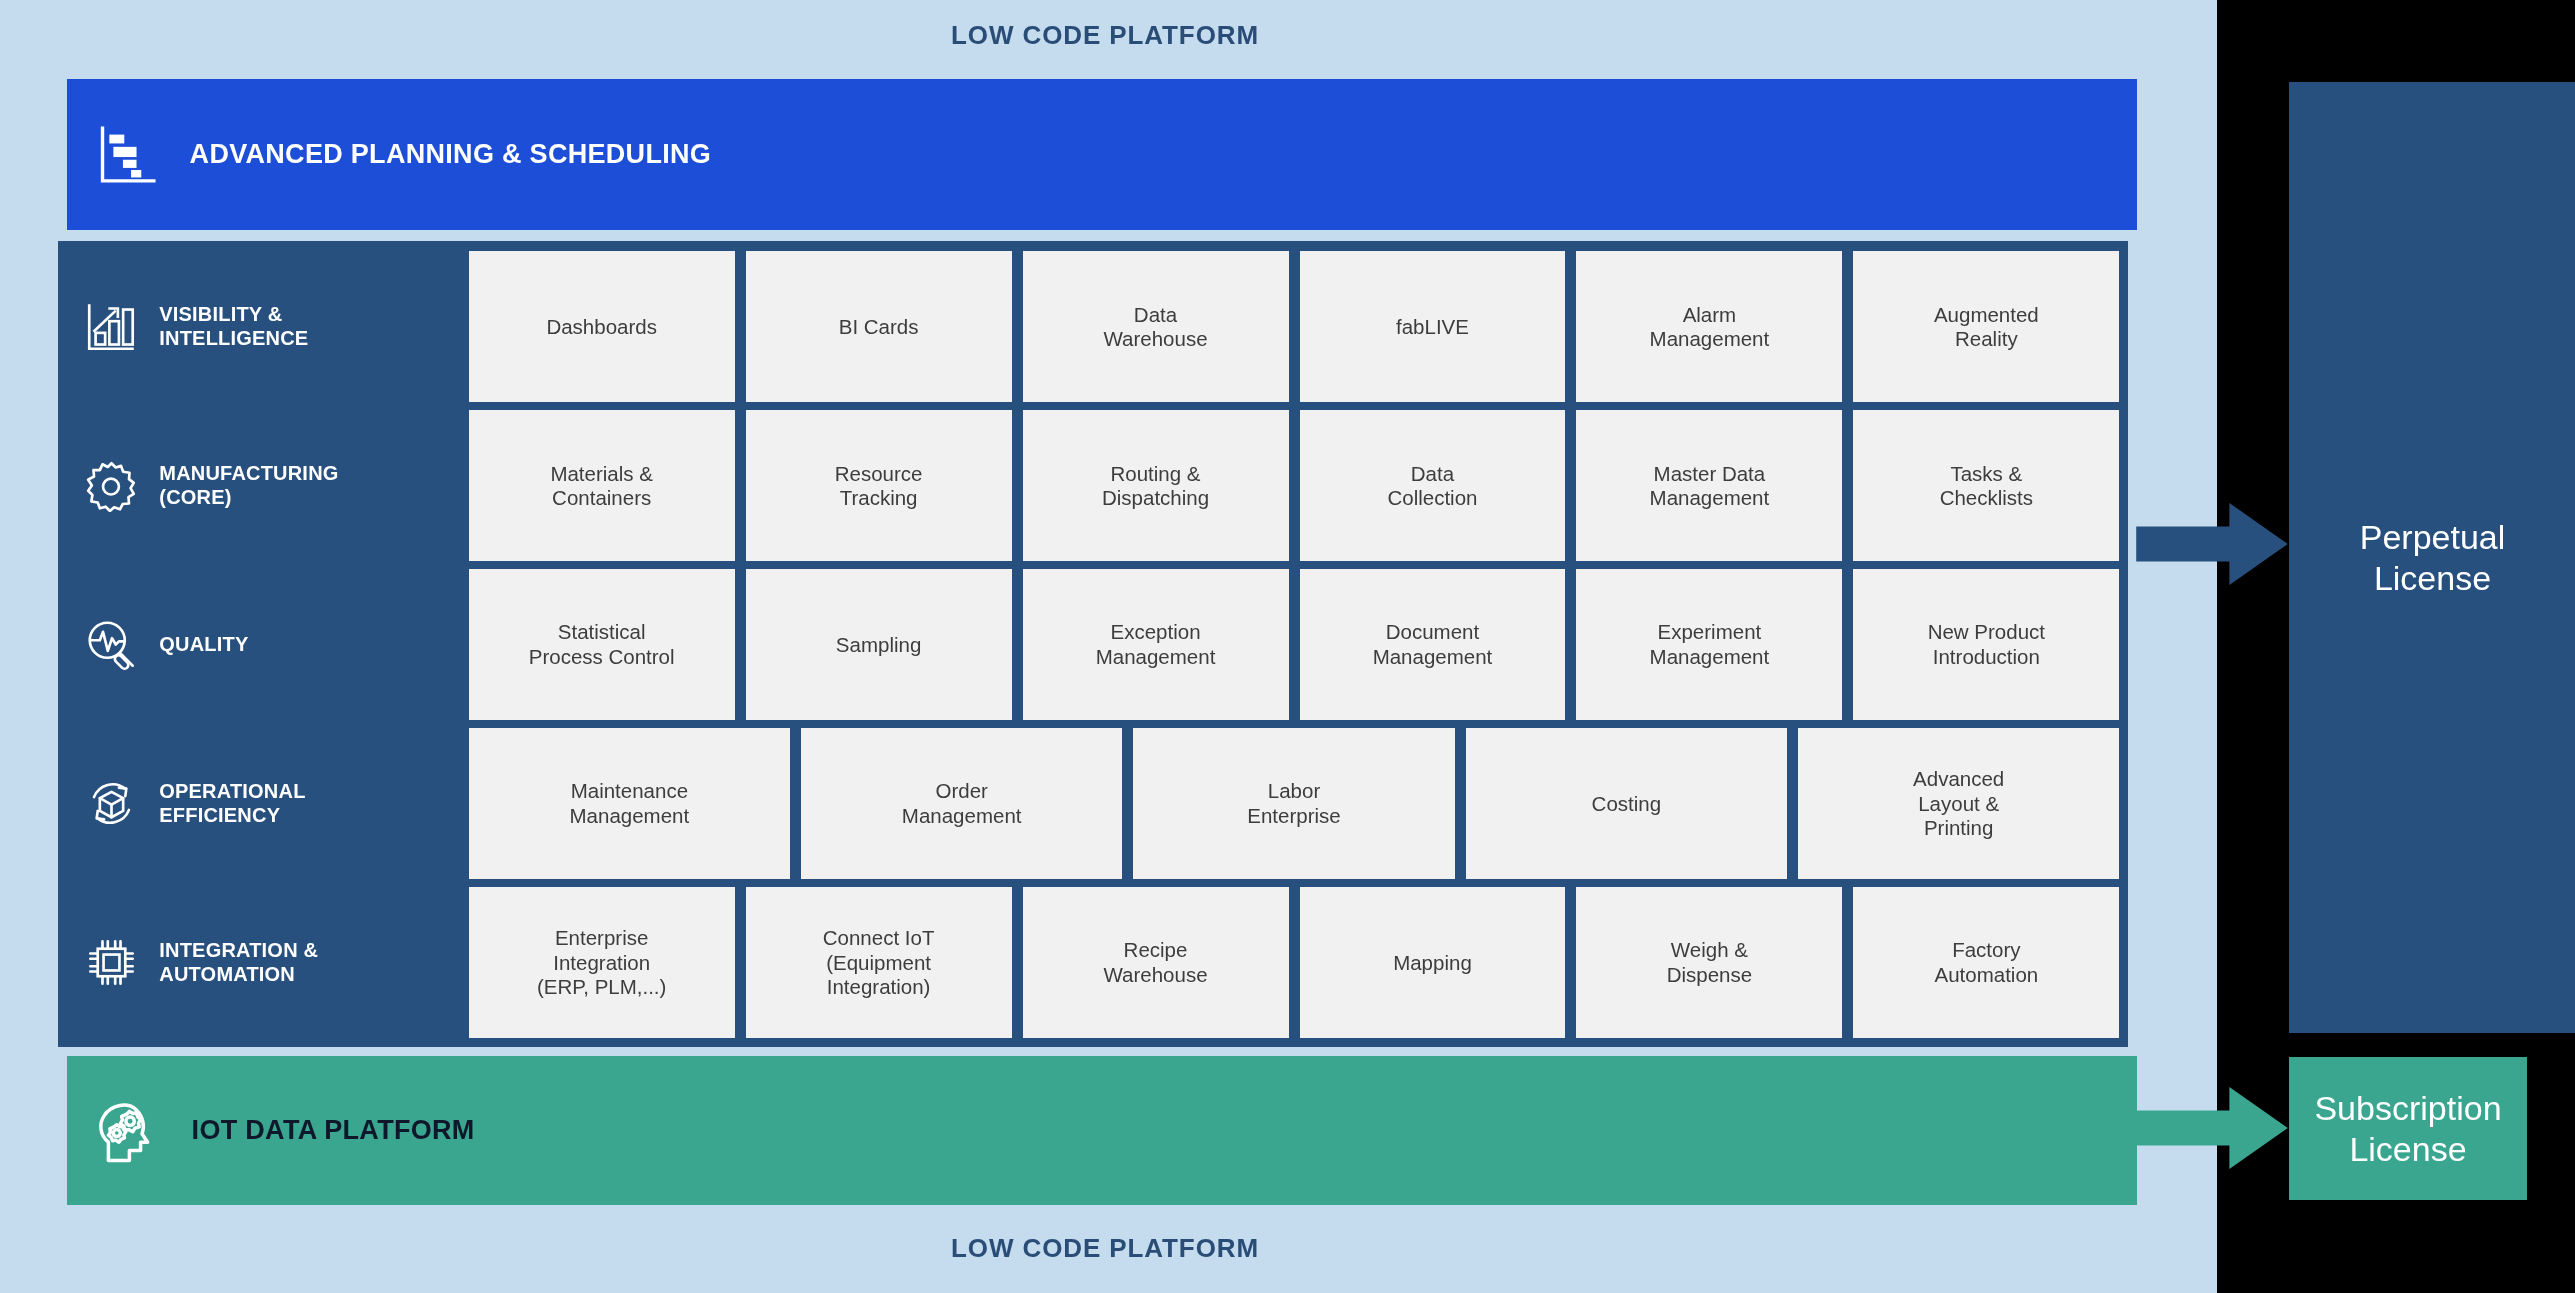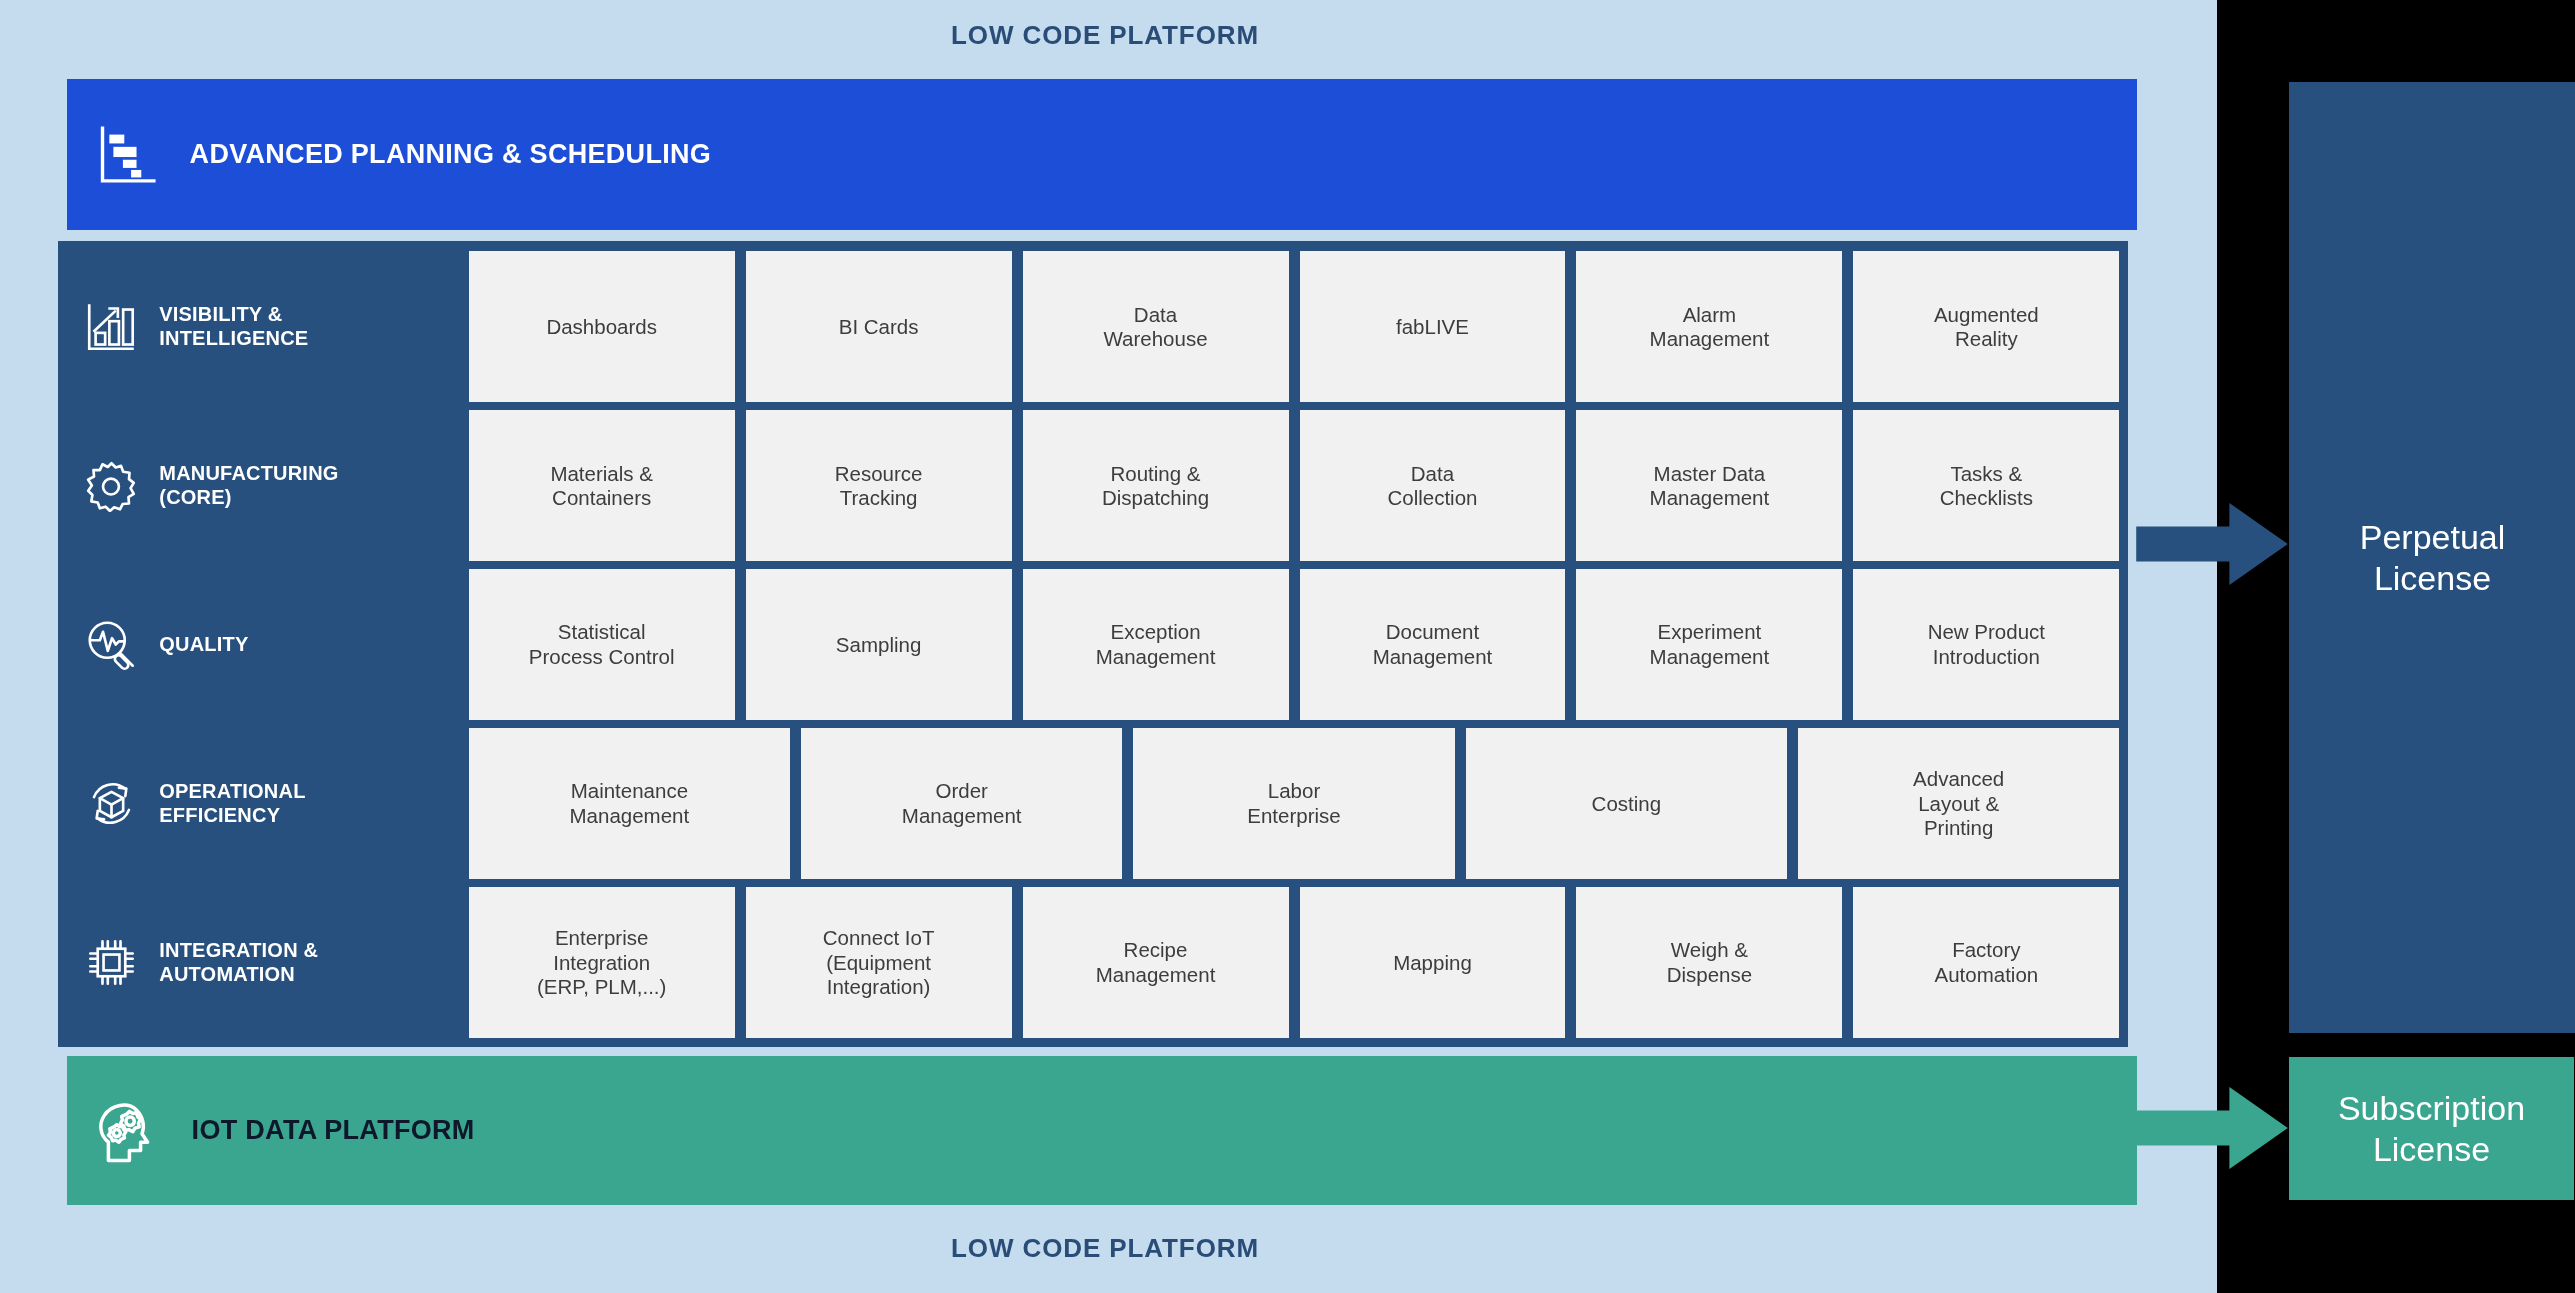--- a/index.html
+++ b/index.html
@@ -138,21 +138,21 @@
     line-height: 1.18;
     white-space: pre-line;
   }
   #perpetual-box {
     left: 2289px; top: 82px;
     width: 287px; height: 951px;
     background: #28507e;
   }
   #subscription-box {
     left: 2289px; top: 1057px;
-    width: 285px; height: 143px;
+    width: 238px; height: 143px;
     background: #3ba690;
   }
 
   
   .arrow { position: absolute; }
   #arrow-perpetual { left: 2136px; top: 503px;  width: 152px; height: 82px; }
   #arrow-subscription { left: 2136px; top: 1087px; width: 152px; height: 82px; }
 </style>
 </head>
 <body>
@@ -321,21 +321,21 @@
 AUTOMATION</span>
     </div>
     <div class="row-cards">
       <div class="card">Enterprise
 Integration
 (ERP, PLM,...)</div>
       <div class="card">Connect IoT
 (Equipment
 Integration)</div>
       <div class="card">Recipe
-Management</div>
+Warehouse</div>
       <div class="card">Mapping</div>
       <div class="card">Weigh &amp;
 Dispense</div>
       <div class="card">Factory
 Automation</div>
     </div>
   </div>
 
 </div>
 

